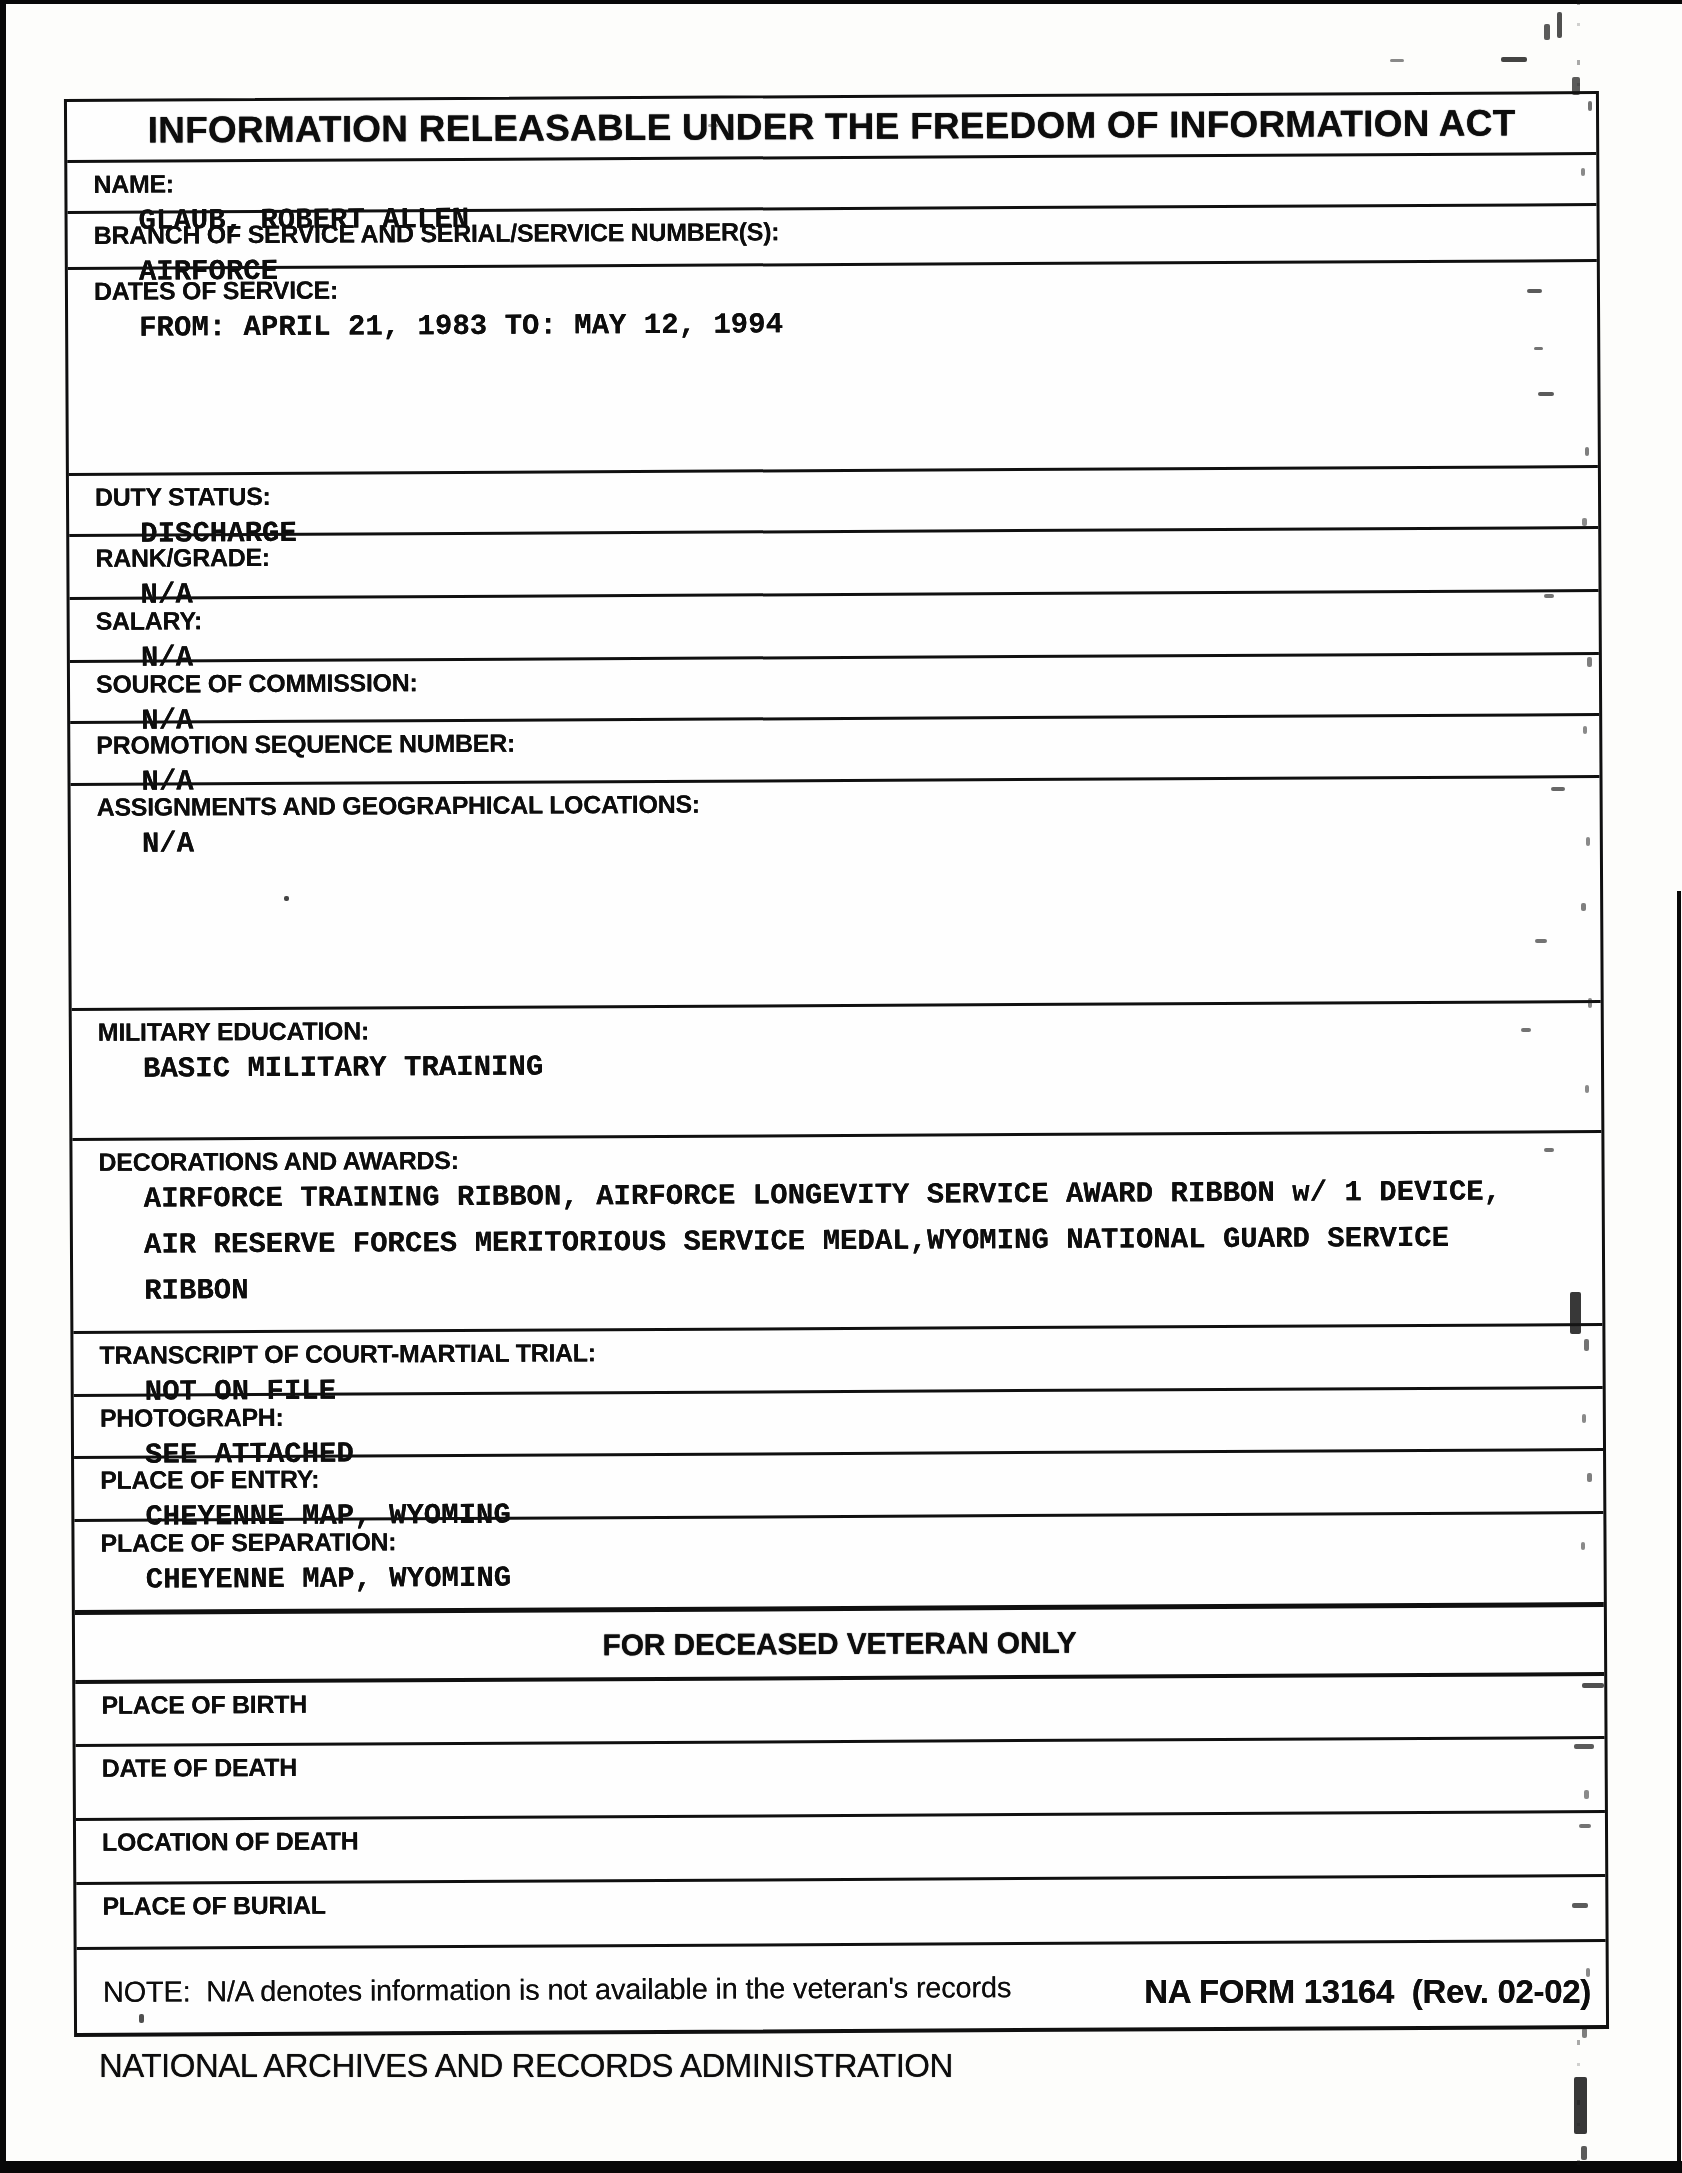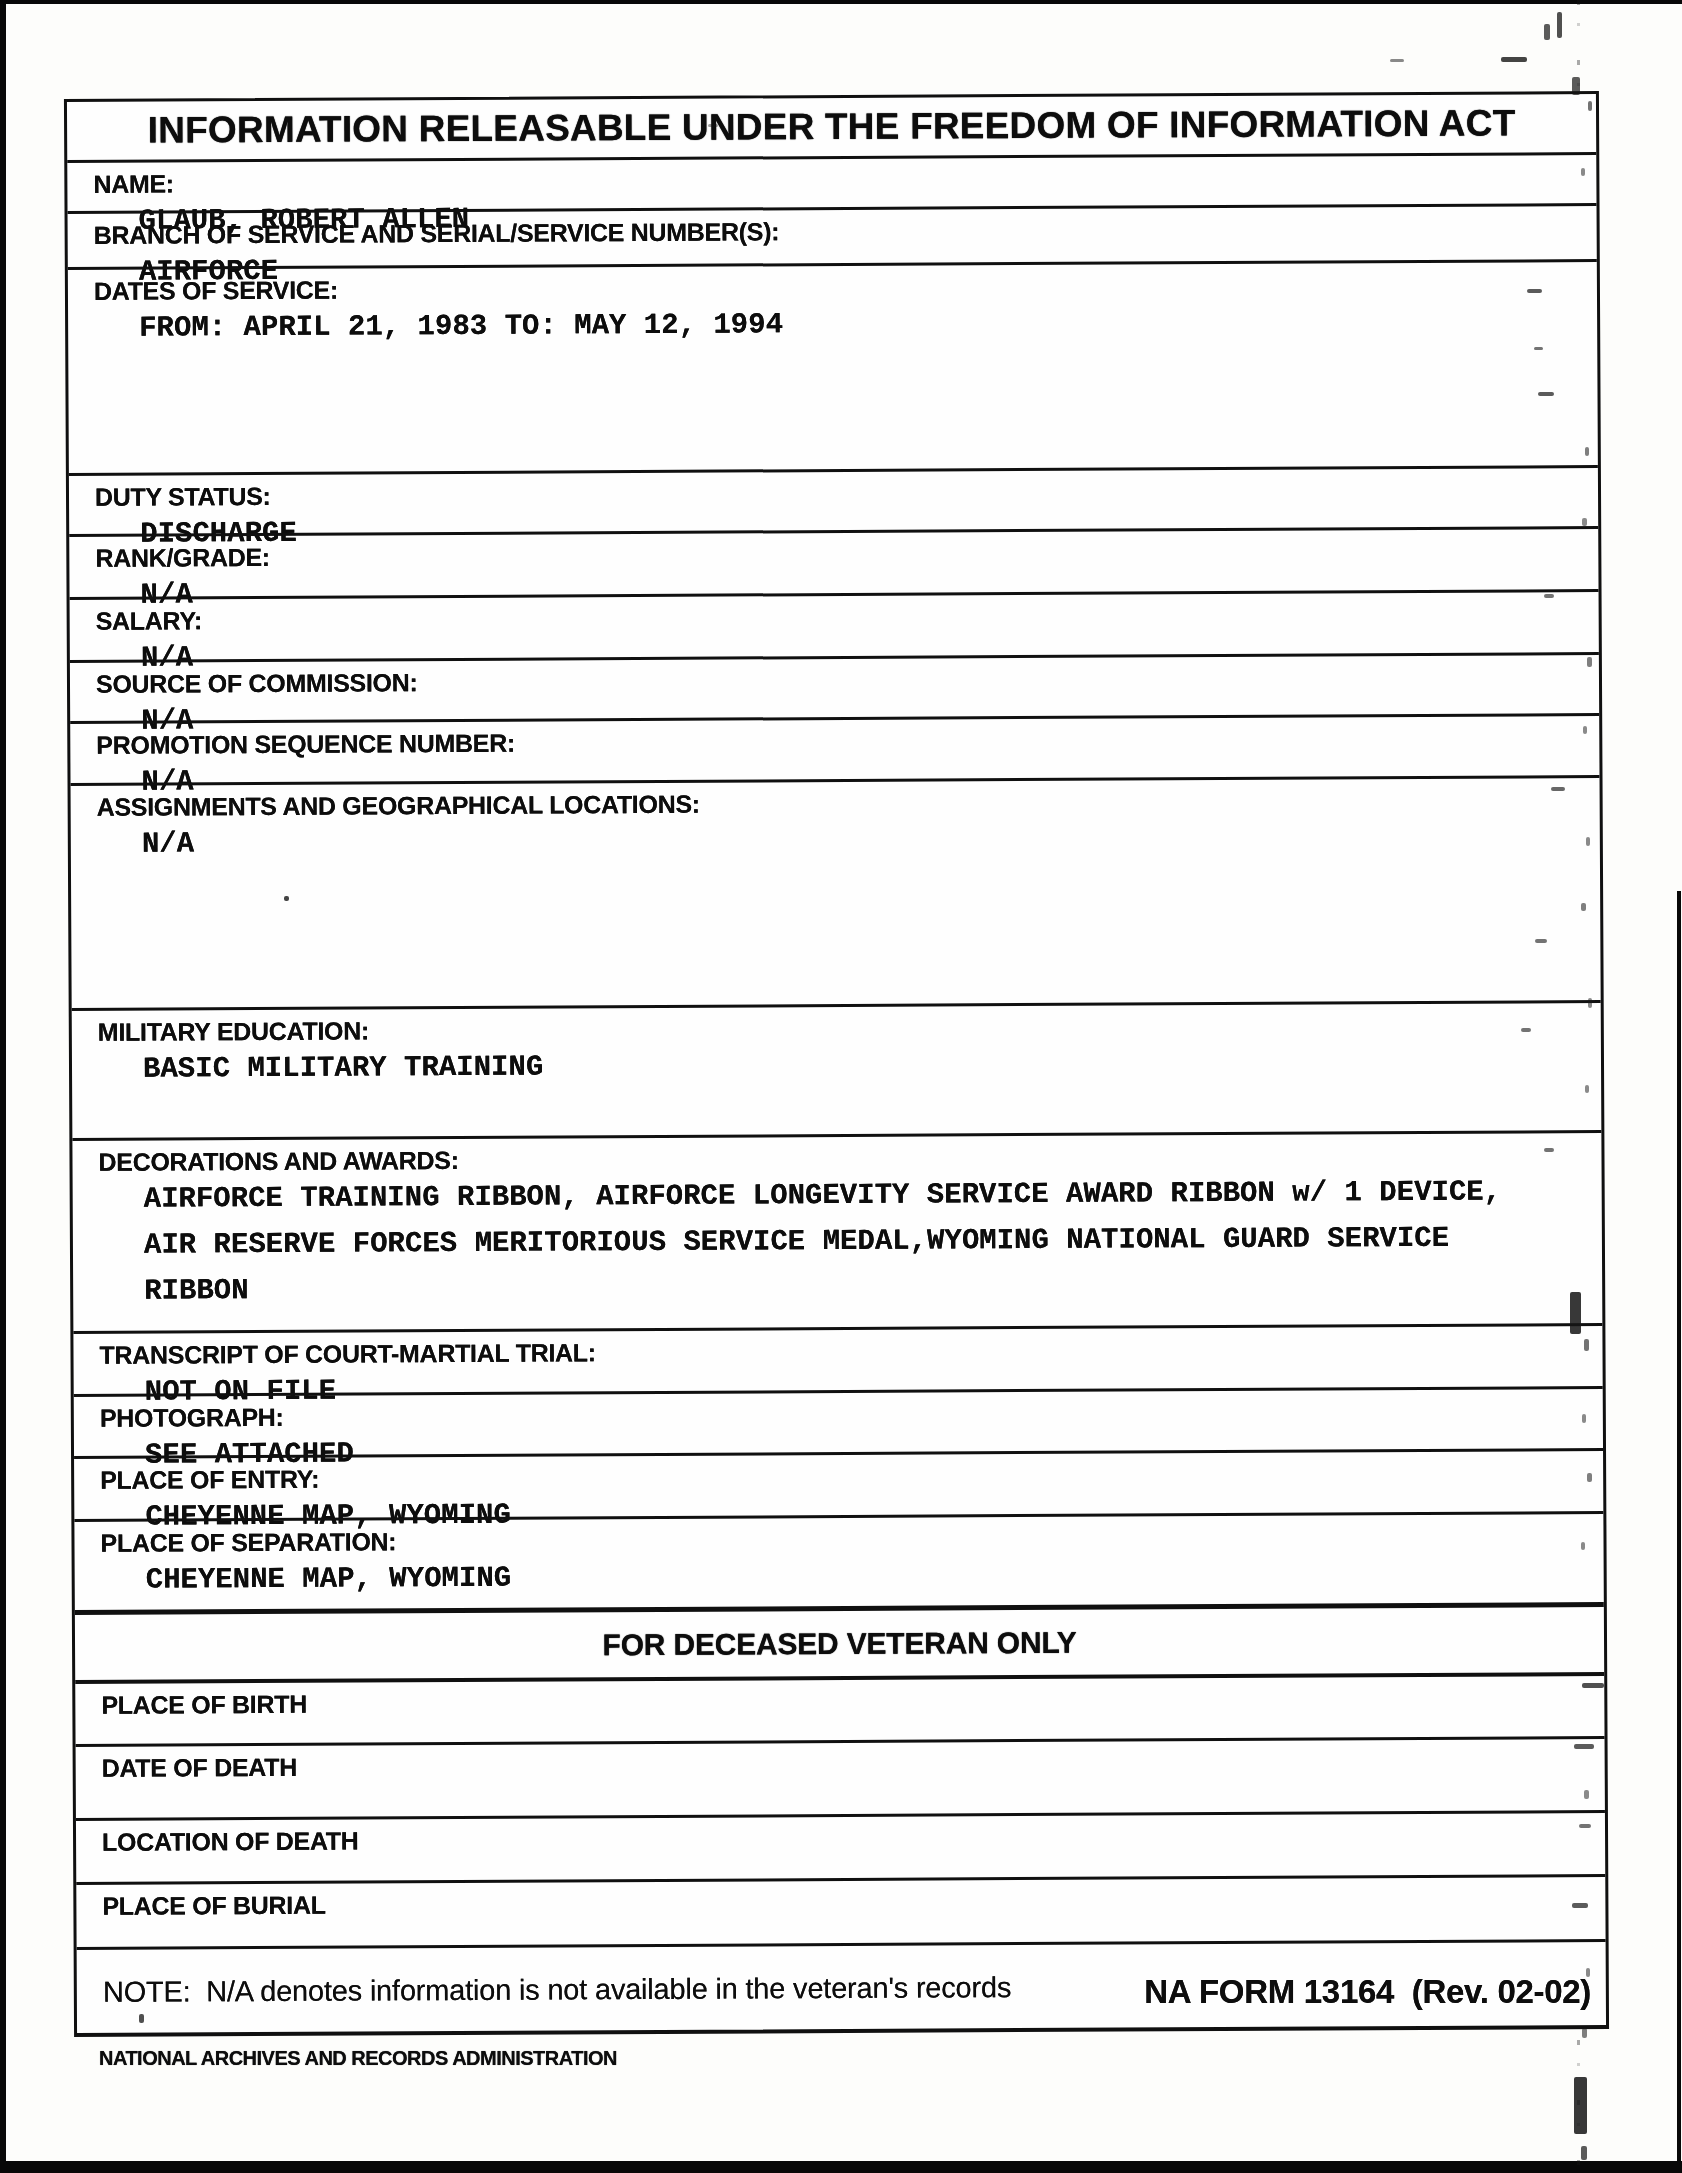--- a/index.html
+++ b/index.html
@@ -47,22 +47,22 @@
   .deceased-title{font-size:30px;font-weight:bold;letter-spacing:-0.2px;text-shadow:0 0 1px #111;}
   .r-birth{height:64px;border-top-width:4px;} .r-death{height:74px;}
   .r-locdeath{height:64px;}  .r-burial{height:65px;}
   .r-note{height:86px;}
   .note-text{
     font-size:29px;font-weight:normal;letter-spacing:-0.2px;
     padding:26px 0 0 26px;white-space:pre-wrap;text-shadow:0 0 0.5px #333;
   }
   
   .footer-left{
-    position:absolute;left:99px;top:2047px;font-size:20px;letter-spacing:-0.5px;
-    font-weight:bold;text-shadow:0 0 0.7px #222;
+    position:absolute;left:99px;top:2047px;font-size:33px;letter-spacing:-0.5px;
+    font-weight:normal;text-shadow:0 0 0.7px #222;
   }
   .footer-right{
     position:absolute;right:91px;top:1973px;font-size:33px;letter-spacing:-0.3px;
     font-weight:bold;white-space:pre-wrap;text-shadow:0 0 0.5px #222;
   }
   
   .noise{position:absolute;background:#151515;pointer-events:none;}
   .noise-col{
     position:absolute;left:1577px;top:0;width:3px;height:2173px;pointer-events:none;
     background:repeating-linear-gradient(

